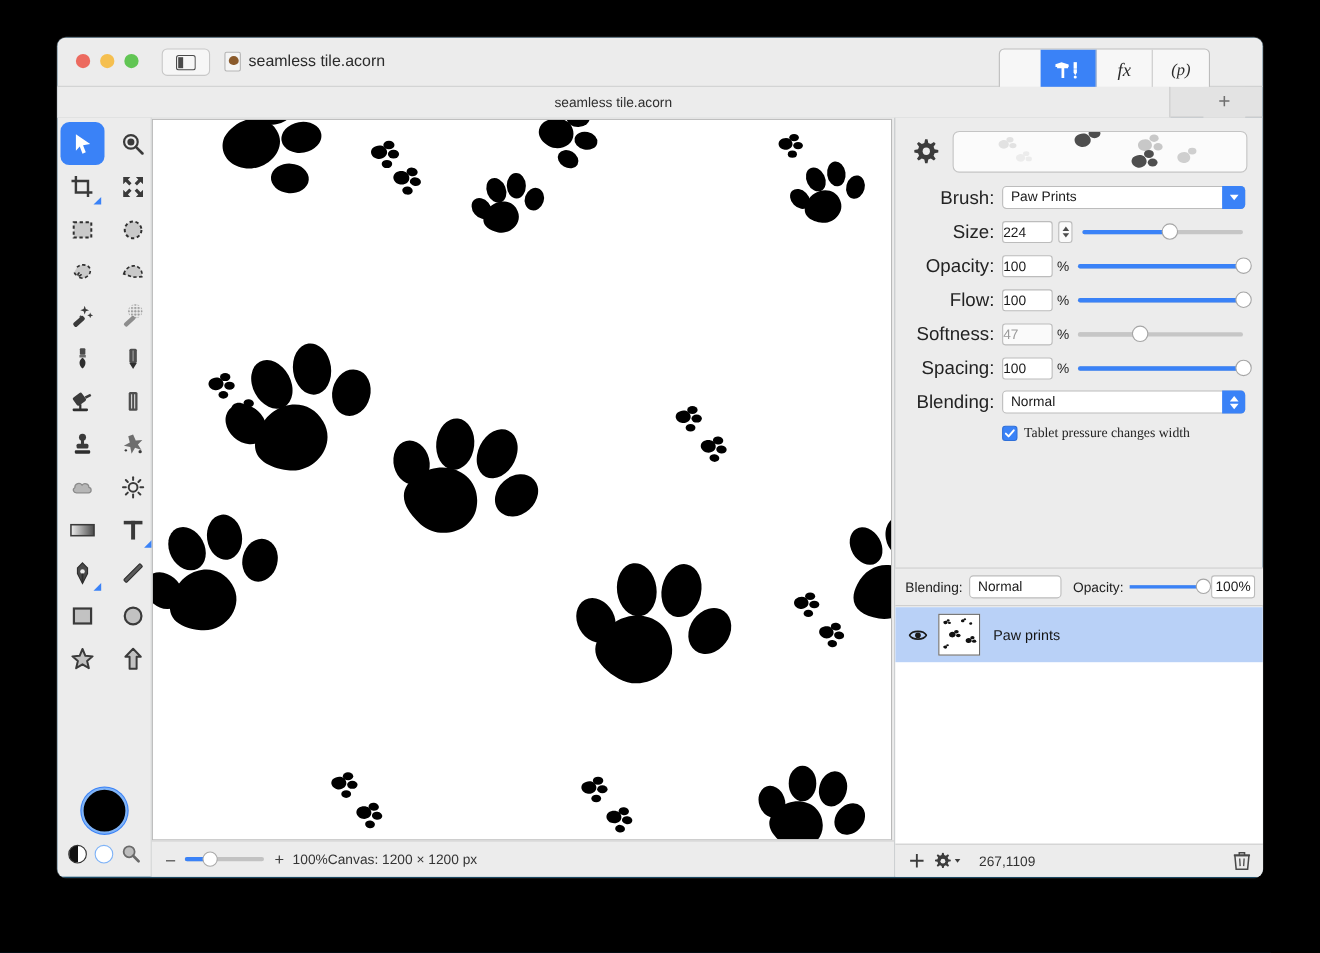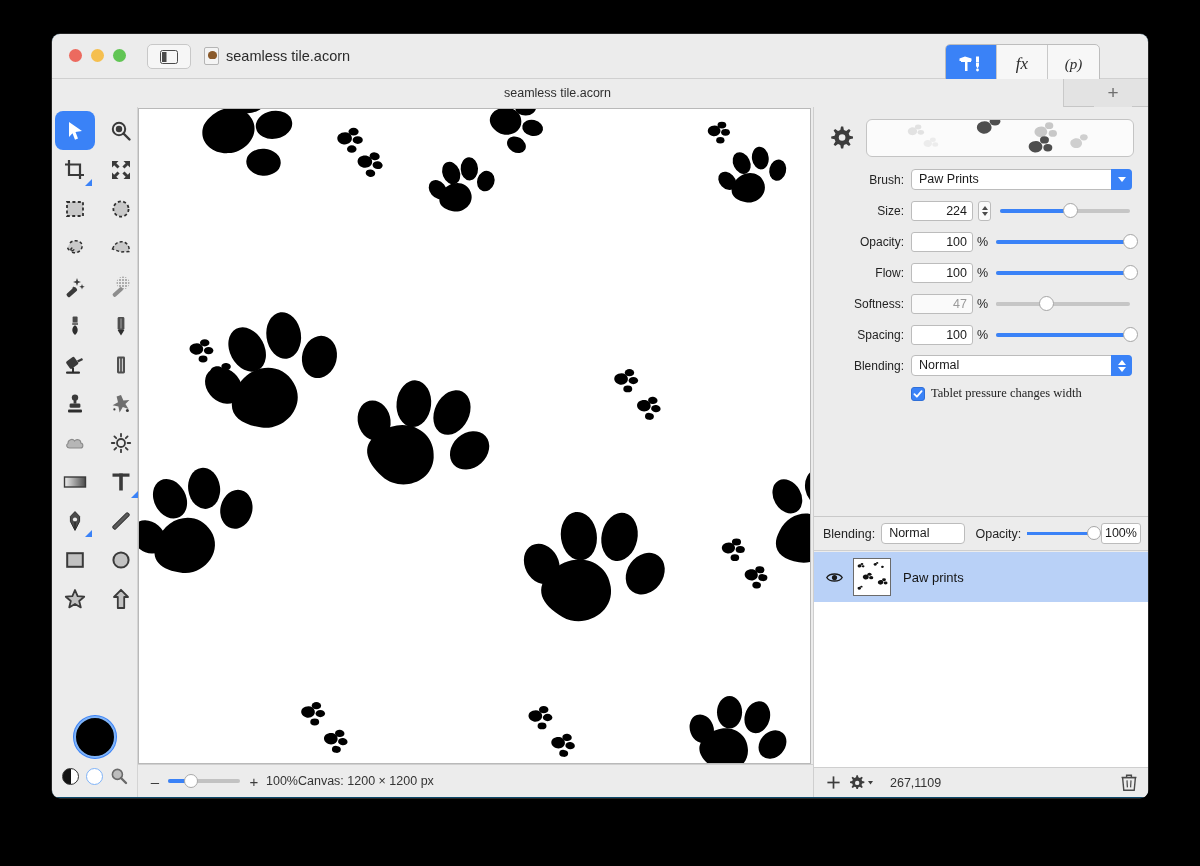--- a/index.html
+++ b/index.html
@@ -64,20 +64,21 @@
 
   
   #segmented {
     position: absolute; right: 48px; top: 10px;
     display: flex;
     height: 40px;
     border: 1px solid #bdbdbd;
     border-radius: 5px;
     overflow: hidden;
     background: #f7f7f7;
+    padding-left: 37px;
   }
   .seg {
     width: 51px;
     display: flex; align-items: center; justify-content: center;
     border-right: 1px solid #c9c9c9;
     font-size: 15px; color: #2b2b2b;
   }
   .seg:last-child { border-right: none; }
   .seg.active { background: #3a82f7; color: #fff; }
   .seg-fx { font-family: "Liberation Serif", serif; font-style: italic; font-size: 17px; }
@@ -223,27 +224,27 @@
     flex: 1; height: 38px;
     background: #fbfbfb;
     border: 1px solid #c4c4c4;
     border-radius: 6px;
     position: relative; overflow: hidden;
   }
 
   .row { display: flex; align-items: center; margin-bottom: 10px; height: 21px; }
   .row-label {
     width: 76px; text-align: right; margin-right: 7px;
-    font-size: 12px; color: #232323;
+    font-size: 17px; color: #232323;
   }
   .num-field {
-    width: 62px; height: 20px;
+    width: 46px; height: 20px;
     background: #fff; border: 1px solid #bcbcbc; border-radius: 3px;
     font-size: 12.5px; color: #1a1a1a;
-    text-align: right; padding-right: 5px; line-height: 18px;
+    padding-right: 5px; line-height: 18px;
   }
   .num-field.disabled { color: #9a9a9a; background: #fafafa; }
   .pct { font-size: 12.5px; color: #232323; margin-left: 4px; width: 10px; }
   .stepper {
     width: 13px; height: 20px; margin-left: 5px;
     border: 1px solid #bcbcbc; border-radius: 3px; background: #fafafa;
     display: flex; flex-direction: column; align-items: center; justify-content: center;
     gap: 2px;
   }
   .stepper i { display: block; width: 0; height: 0; border-left: 3px solid transparent; border-right: 3px solid transparent; }

